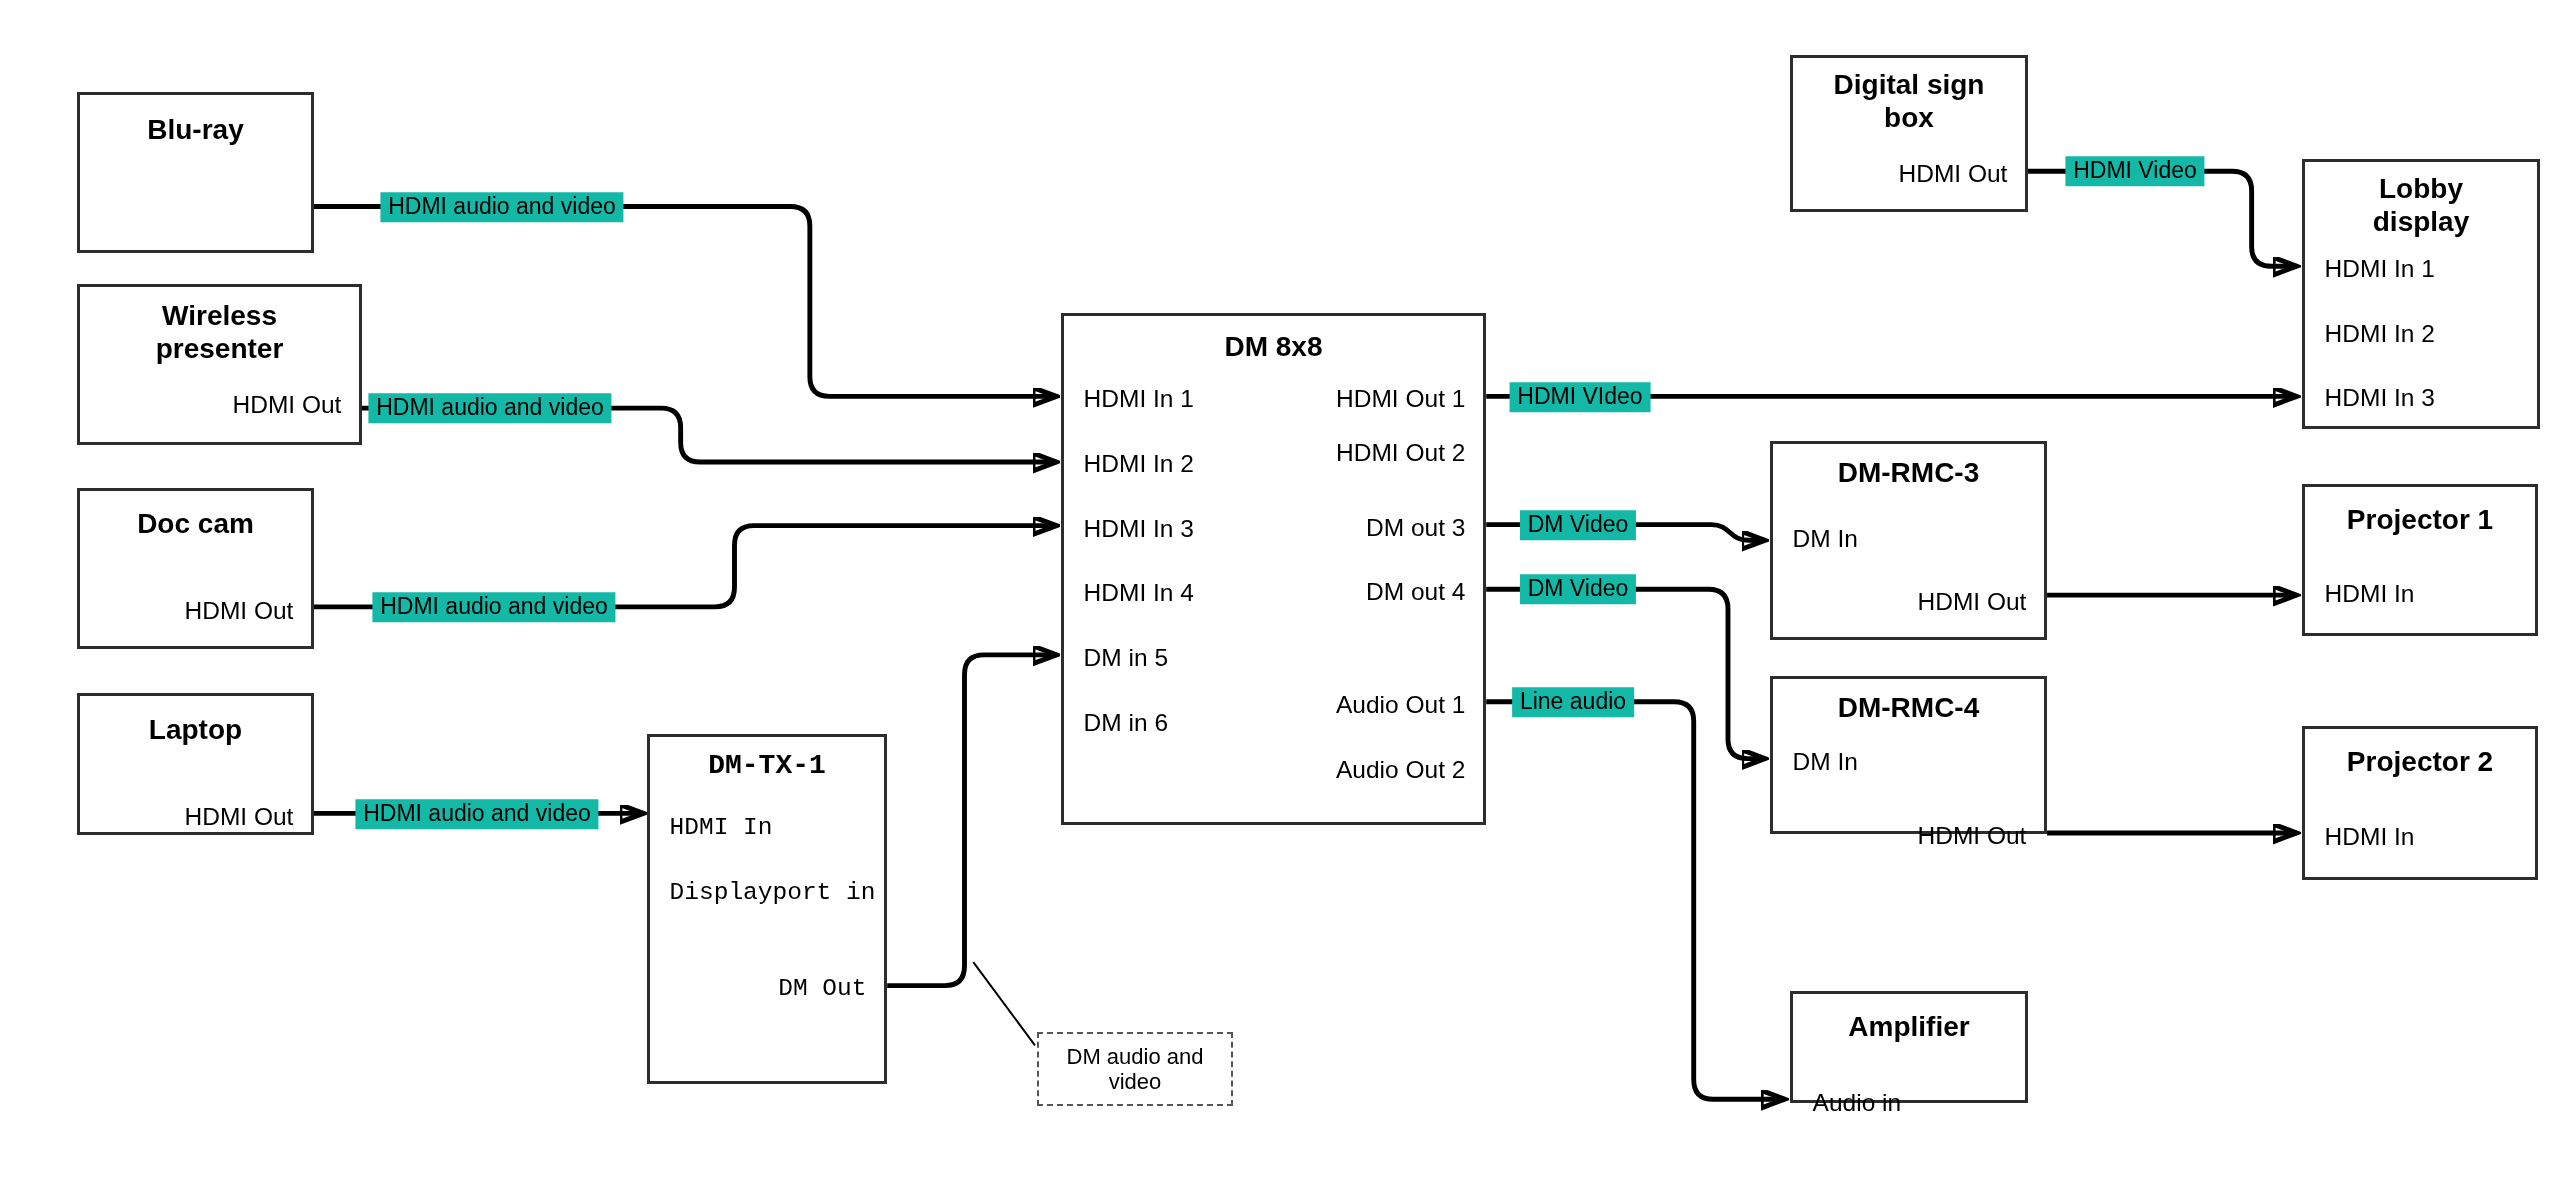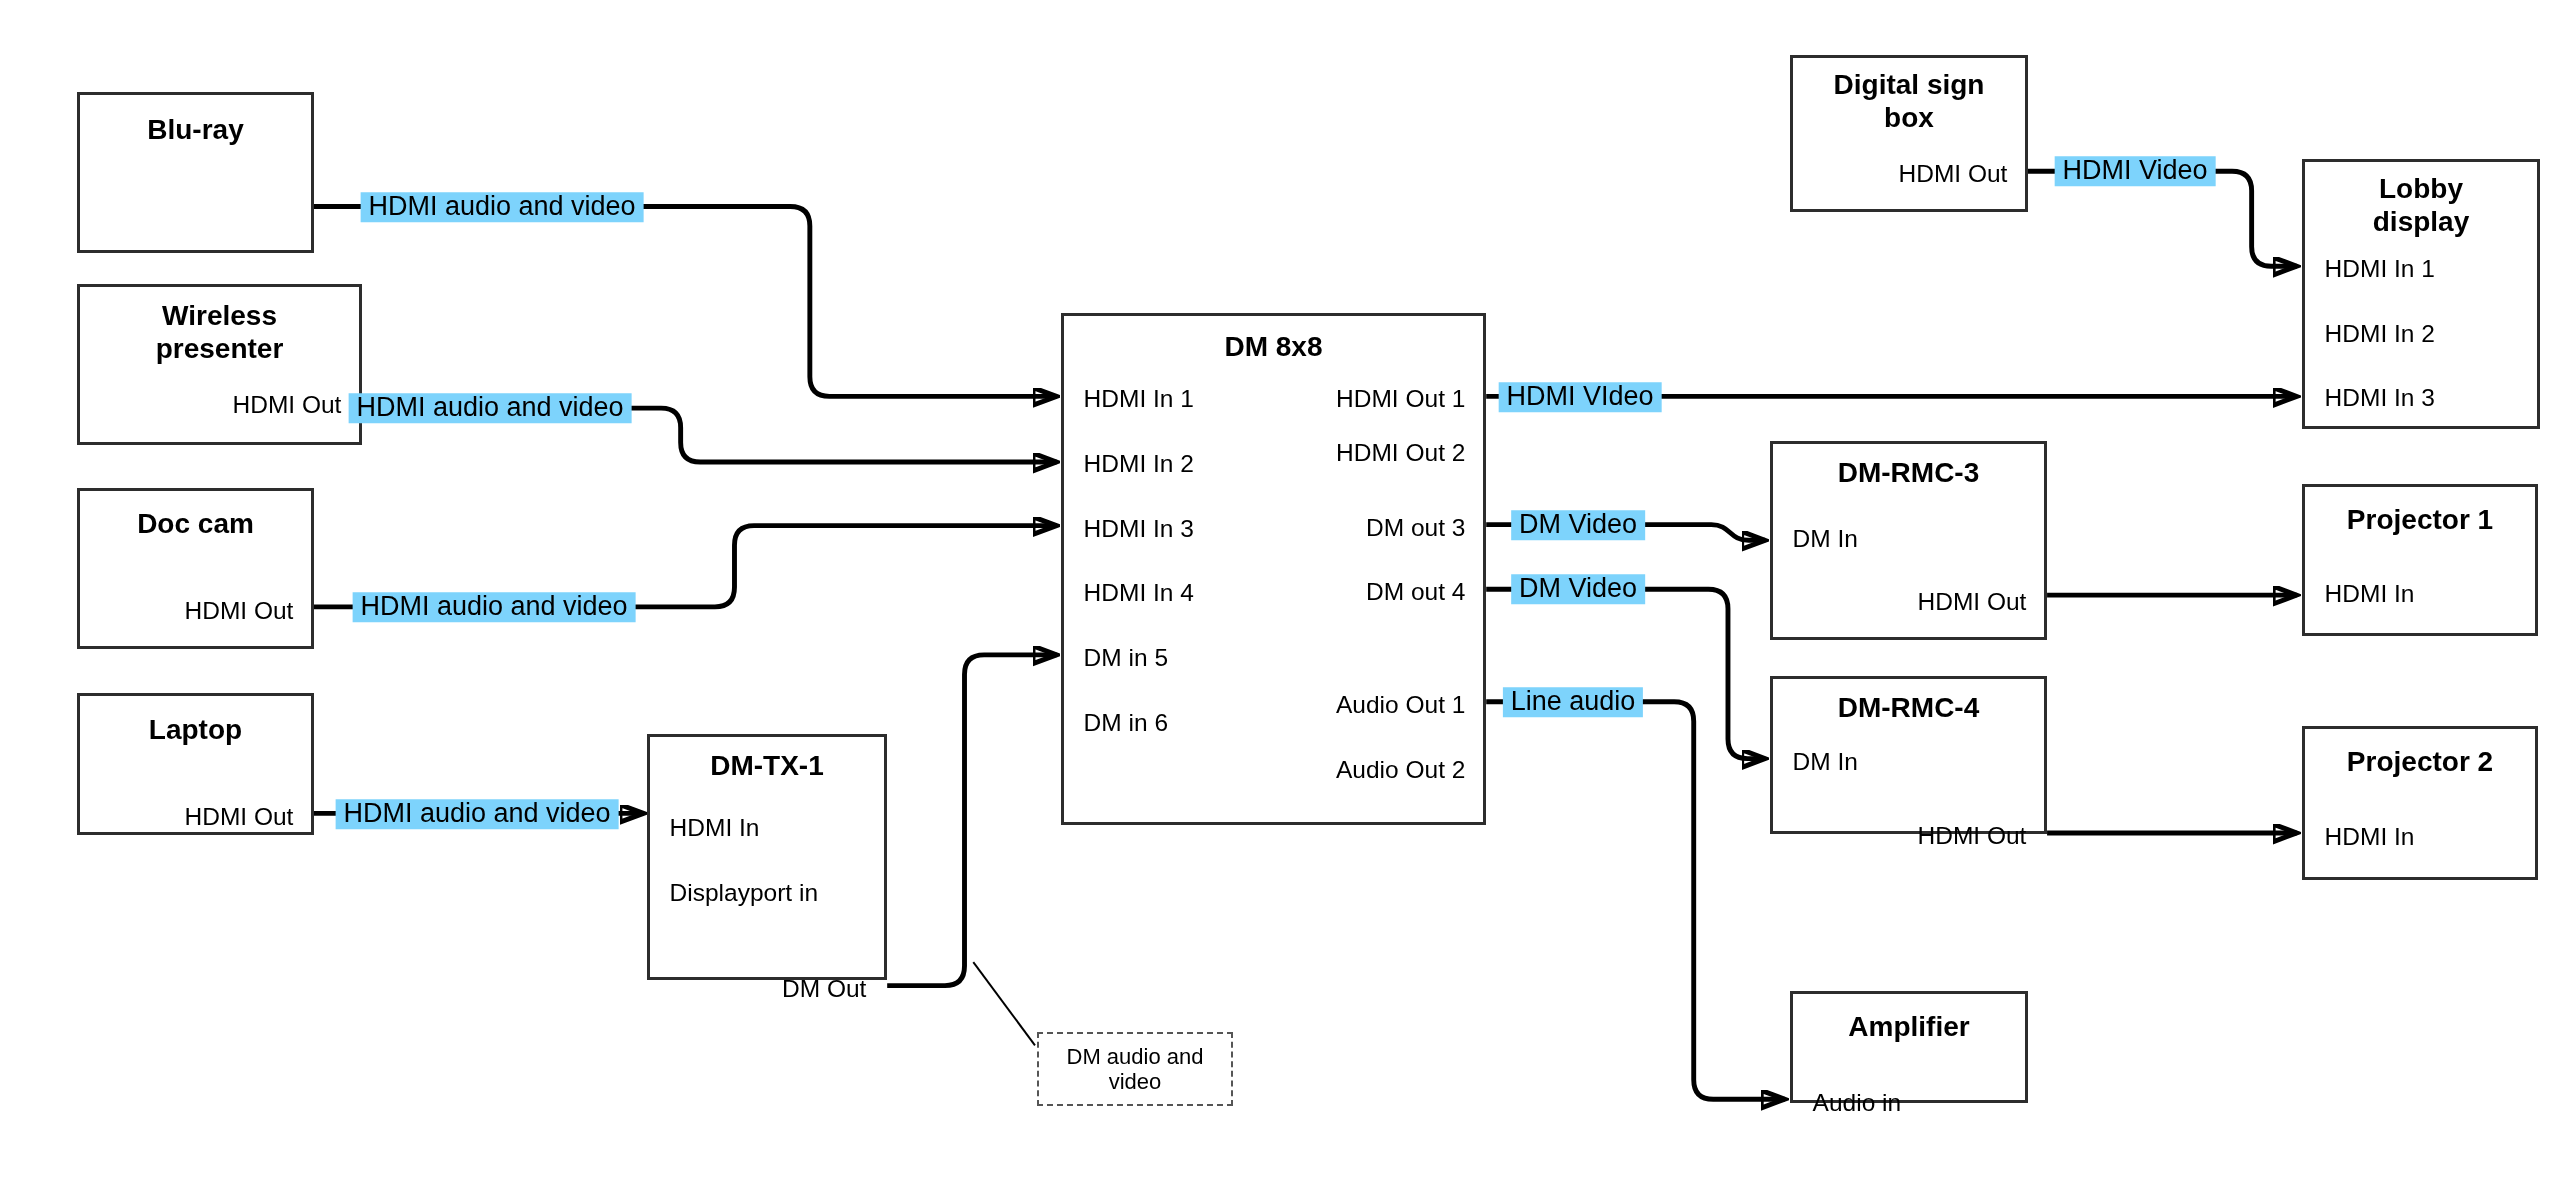--- a/index.html
+++ b/index.html
@@ -31,22 +31,22 @@
     position:absolute;left:0;right:0;
     font-size:24.5px;line-height:26.4px;
     box-sizing:border-box;
     white-space:nowrap;
   }
   .port.pl{text-align:left;padding-left:19.6px;}
   .port.pr{text-align:right;padding-right:17.6px;}
   .edge-label{
     position:absolute;
     transform:translate(-50%,-50%);
-    background:#7dd3fc;
-    font-size:27px;line-height:25.5px;
+    background:#14b8a6;
+    font-size:23px;line-height:25.5px;
     padding:2px 7.8px;
     white-space:nowrap;
   }
   #note{
     position:absolute;
     left:1037px;top:1032px;width:196px;height:74px;
     border:2px dashed #555;
     box-sizing:border-box;
     display:flex;align-items:center;justify-content:center;
     text-align:center;
@@ -93,21 +93,21 @@
   <div class="node" style="left:77px;top:488px;width:237px;height:161px;">
     <div class="title" style="top:15.7px;"><span class="inner">Doc cam</span></div>
     <div class="port pr" style="top:107px;">HDMI Out</div>
   </div>
 
   <div class="node" style="left:77px;top:693px;width:237px;height:142px;">
     <div class="title" style="top:16.6px;"><span class="inner">Laptop</span></div>
     <div class="port pr" style="top:108px;">HDMI Out</div>
   </div>
 
-  <div class="node" style="left:647px;top:734px;width:240px;height:246px;">
+  <div class="node" style="left:647px;top:734px;width:240px;height:350px;font-family:Liberation Mono, monospace;">
     <div class="title" style="top:11.7px;"><span class="inner">DM-TX-1</span></div>
     <div class="port pl" style="top:78px;">HDMI In</div>
     <div class="port pl" style="top:143px;">Displayport in</div>
     <div class="port pr" style="top:239px;">DM Out</div>
   </div>
 
   <div class="node" style="left:1061px;top:313px;width:425px;height:512px;">
     <div class="title" style="top:13.7px;text-decoration:underline;"><span class="inner">DM 8x8</span></div>
     <div class="port pl" style="top:70px;">HDMI In 1</div>
     <div class="port pl" style="top:135px;">HDMI In 2</div>

